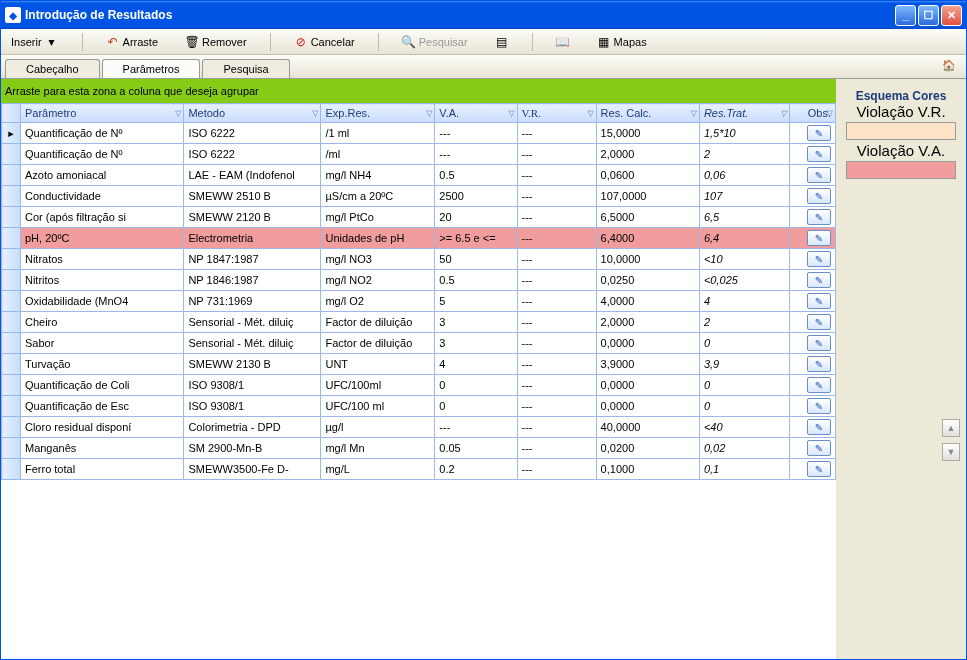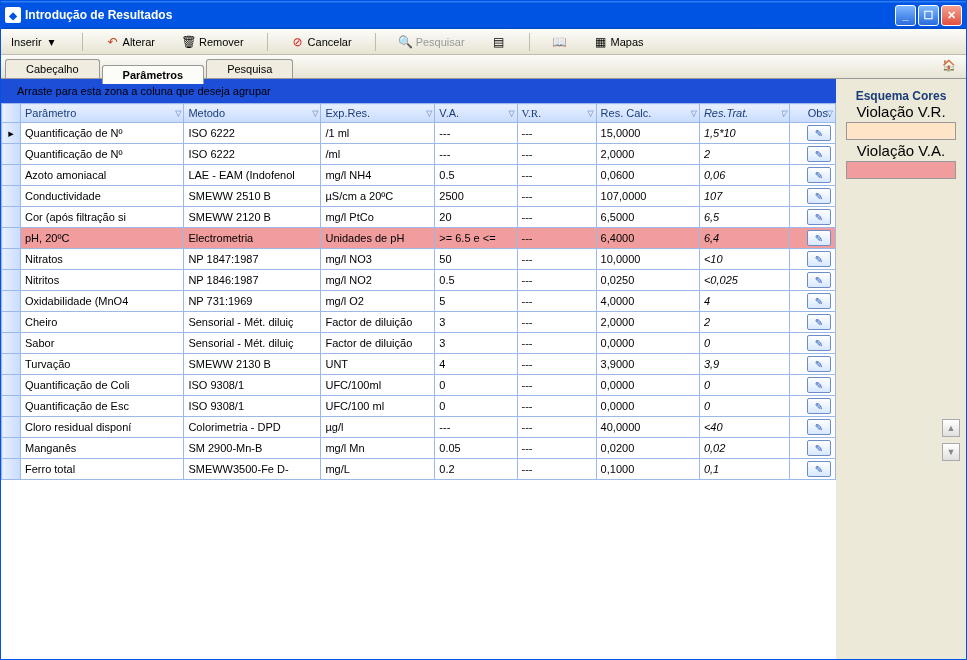--- a/index.html
+++ b/index.html
@@ -12,25 +12,25 @@
 .win-btn { width: 21px; height: 21px; border: 1px solid #fff; border-radius: 3px; display: flex; align-items: center; justify-content: center; font-size: 11px; font-weight: bold; cursor: pointer; }
 .win-min, .win-max { background: linear-gradient(to bottom, #7eb8ff, #2a6bdd); color: #fff; }
 .win-close { background: linear-gradient(to bottom, #f5a090, #e25040); color: #fff; }
 .toolbar { height: 26px; background: linear-gradient(to bottom, #fcfcf8, #e8e4d4); border-bottom: 1px solid #c0bcac; display: flex; align-items: center; padding: 0 4px; gap: 15px; }
 .tb-btn { display: inline-flex; align-items: center; gap: 3px; padding: 2px 6px; cursor: pointer; font-size: 11px; color: #000; }
 .tb-btn.disabled { color: #999; }
 .tb-sep { width: 1px; height: 18px; background: #c0bcac; margin: 0 2px; }
 .tb-icon { width: 14px; height: 14px; display: inline-flex; align-items: center; justify-content: center; font-size: 12px; }
 .tabbar { height: 24px; background: linear-gradient(to bottom, #fcfcf8, #e8e4d4); border-bottom: 1px solid #999; display: flex; align-items: flex-end; padding: 0 4px; position: relative; }
 .tab { padding: 3px 20px; border: 1px solid #999; border-bottom: none; background: #f0ece0; font-size: 11px; cursor: pointer; margin-right: 2px; border-radius: 3px 3px 0 0; }
-.tab.active { background: #fcfcf8; font-weight: bold; position: relative; top: 6px; }
+.tab.active { background: #fcfcf8; font-weight: normal; position: relative; top: 0; }
 .tab-right-icon { position: absolute; right: 8px; top: 4px; width: 16px; height: 16px; cursor: pointer; }
 .content { flex: 1; display: flex; background: #fff; overflow: hidden; }
 .grid-area { flex: 1; display: flex; flex-direction: column; overflow: hidden; }
-.group-zone { padding: 6px 16px; font-size: 11px; color: #000; background: #1d4ed8; }
+.group-zone { padding: 6px 4px; font-size: 11px; color: #000; background: #84cc16; }
 .grid { flex: 1; overflow: auto; }
 table { border-collapse: collapse; width: 100%; }
 th { background: linear-gradient(to bottom, #e8f0ff, #c8dcff); border: 1px solid #9bb8e8; padding: 3px 4px; font-size: 11px; font-weight: normal; color: #1a3d7a; text-align: left; position: relative; white-space: nowrap; }
 th .filter-icon { position: absolute; right: 2px; top: 50%; transform: translateY(-50%); font-size: 8px; color: #5a7db8; cursor: pointer; }
 td { border: 1px solid #9bb8e8; padding: 2px 4px; font-size: 11px; background: #fff; white-space: nowrap; overflow: hidden; }
 tr.row td { background: #fff; }
 tr.violation-va td { background: #f19d9d; }
 .row-selector { width: 18px; background: linear-gradient(to right, #e8f0ff, #c8dcff) !important; text-align: center; }
 .obs-btn { width: 24px; height: 16px; background: linear-gradient(to bottom, #fff, #d8e8ff); border: 1px solid #6a8cc8; border-radius: 2px; display: inline-flex; align-items: center; justify-content: center; cursor: pointer; font-size: 10px; color: #2a5cb8; }
 .legend { width: 130px; background: #ece9d8; padding: 10px 8px; display: flex; flex-direction: column; gap: 0; position: relative; }
@@ -65,21 +65,21 @@
   </div>
 
   <div class="toolbar">
     <div class="tb-btn">
       <span>Inserir</span>
       <span class="tb-icon">▾</span>
     </div>
     <div class="tb-sep"></div>
     <div class="tb-btn">
       <span class="tb-icon" style="color:#c04020">↶</span>
-      <span>Alterar</span>
+      <span>Arraste</span>
     </div>
     <div class="tb-btn">
       <span class="tb-icon">🗑</span>
       <span>Remover</span>
     </div>
     <div class="tb-sep"></div>
     <div class="tb-btn">
       <span class="tb-icon" style="color:#d02020">⊘</span>
       <span>Cancelar</span>
     </div>

